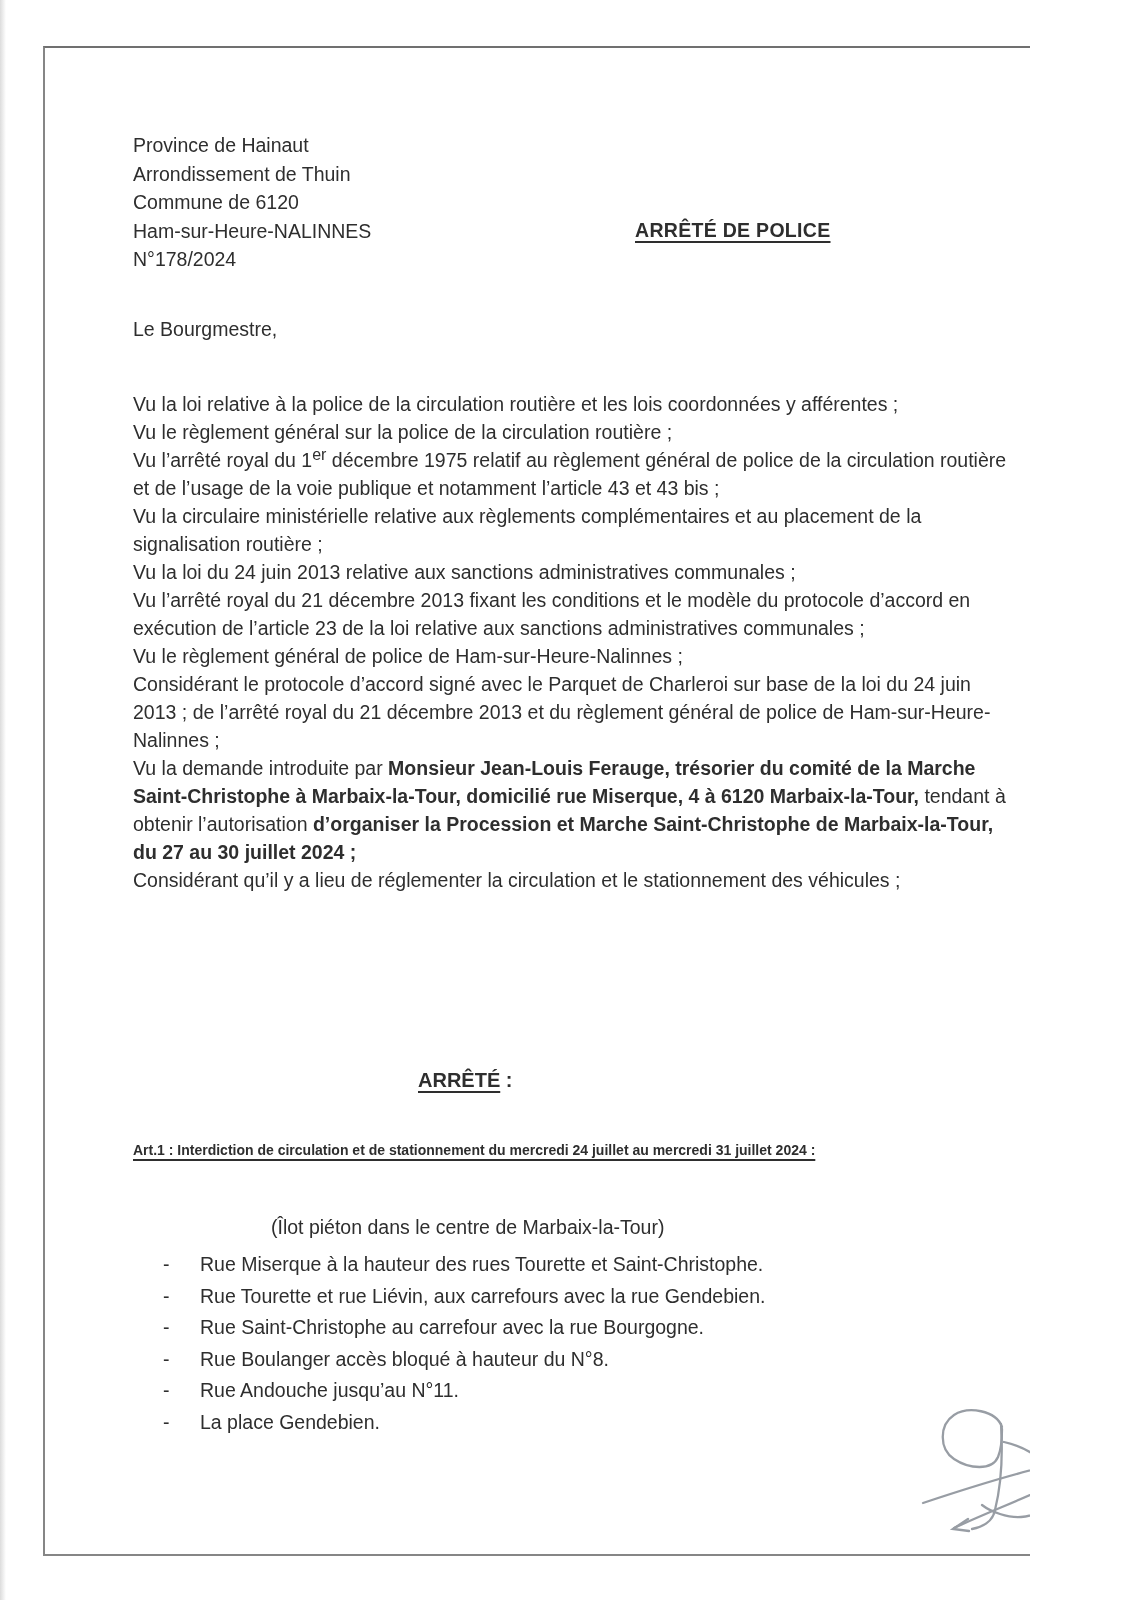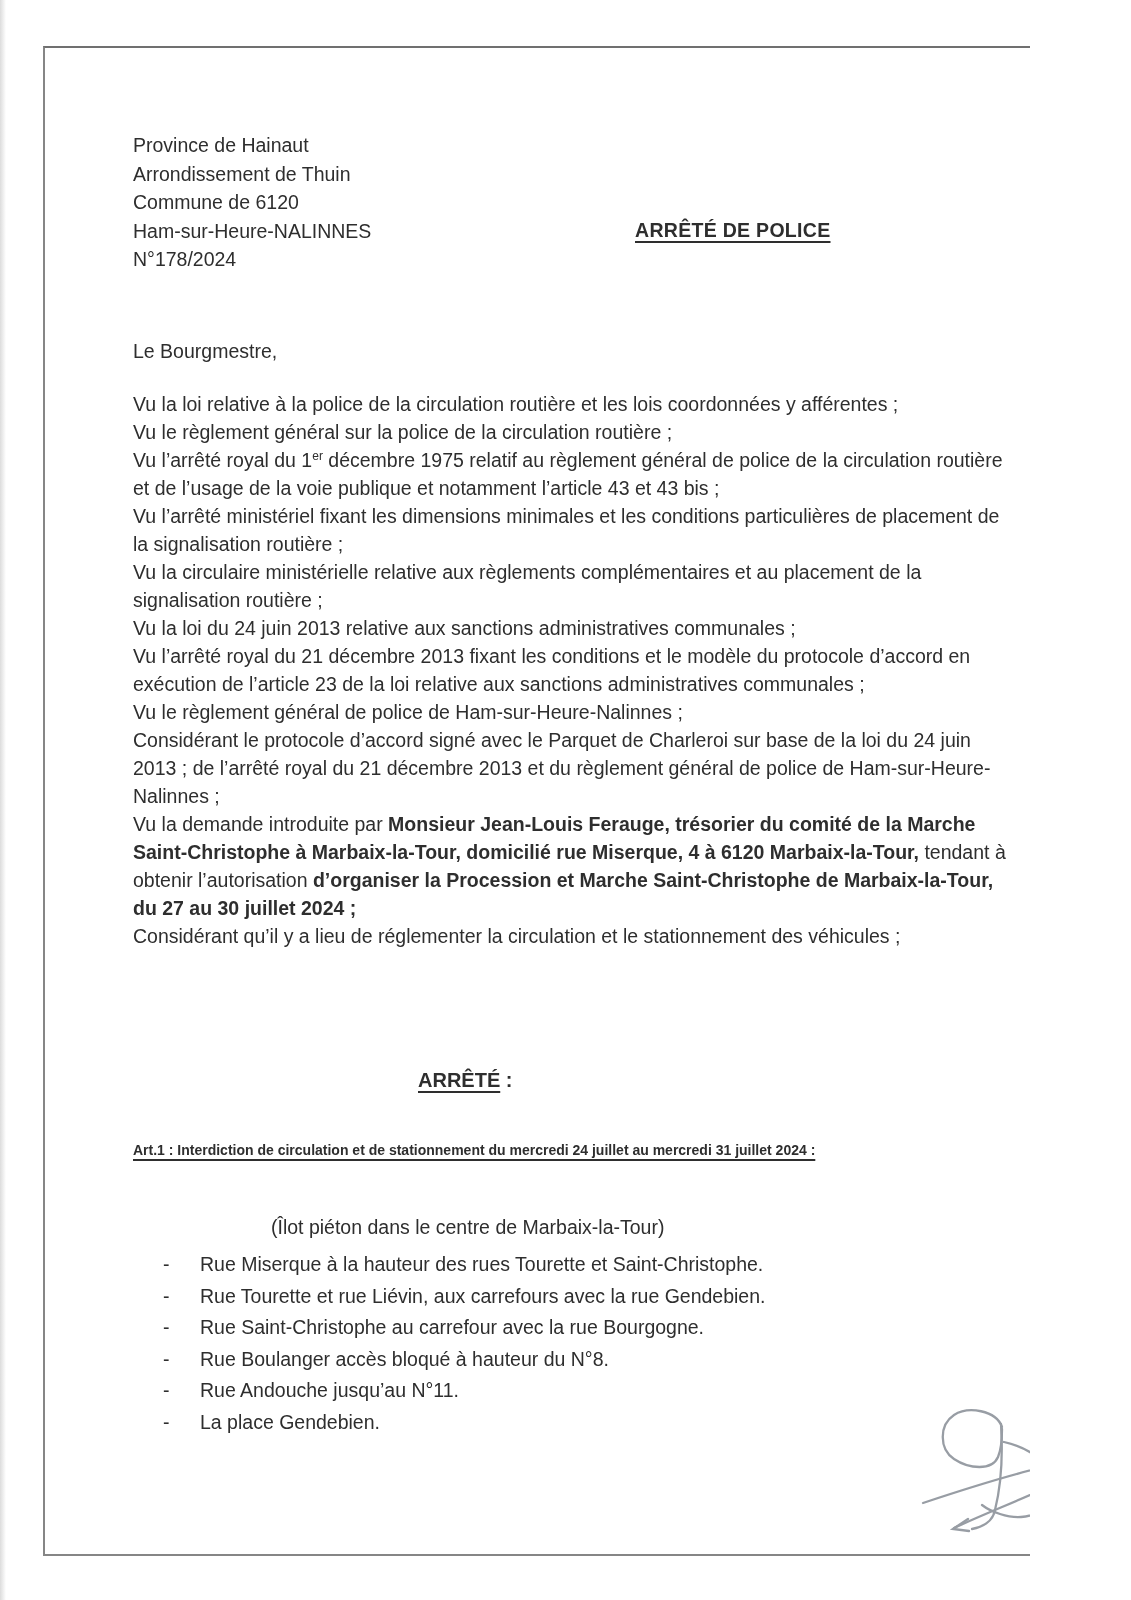--- a/index.html
+++ b/index.html
@@ -53,33 +53,32 @@
     text-decoration: underline;
     text-underline-offset: 4px;
     text-decoration-thickness: 2px;
     white-space: nowrap;
   }
   .salutation {
     position: absolute;
     left: 133px; top: 318px;
     font-size: 19.5px;
     white-space: nowrap;
-    margin-top: 22px;
   }
   .preamble {
     position: absolute;
     left: 133px; top: 390px;
     width: 874px;
     font-size: 19.5px;
     line-height: 28px;
   }
   .para { margin: 0; }
   .b { font-weight: bold; }
   sup.ord {
-    font-size: 12px;
+    font-size: 16px;
     line-height: 0;
     vertical-align: super;
   }
   .decree {
     position: absolute;
     left: 418px; top: 1069px;
     font-size: 20px;
     font-weight: bold;
     white-space: nowrap;
   }
@@ -140,21 +139,20 @@
     </div>
 
   <div class="doc-title">ARRÊTÉ DE POLICE</div>
 
   <div class="salutation">Le Bourgmestre,</div>
 
   <div class="preamble">
       <p class="para"><span>Vu la loi relative à la police de la circulation routière et les lois coordonnées y afférentes ;</span></p>
       <p class="para"><span>Vu le règlement général sur la police de la circulation routière ;</span></p>
       <p class="para"><span>Vu l’arrêté royal du 1</span><sup class="ord">er</sup><span> décembre 1975 relatif au règlement général de police de la circulation routière et de l’usage de la voie publique et notamment l’article 43 et 43 bis ;</span></p>
-      <p class="para"><span>Vu l’arrêté ministériel fixant les dimensions minimales et les conditions particulières de placement de la signalisation routière ;</span></p>
       <p class="para"><span>Vu la circulaire ministérielle relative aux règlements complémentaires et au placement de la signalisation routière ;</span></p>
       <p class="para"><span>Vu la loi du 24 juin 2013 relative aux sanctions administratives communales ;</span></p>
       <p class="para"><span>Vu l’arrêté royal du 21 décembre 2013 fixant les conditions et le modèle du protocole d’accord en exécution de l’article 23 de la loi relative aux sanctions administratives communales ;</span></p>
       <p class="para"><span>Vu le règlement général de police de Ham-sur-Heure-Nalinnes ;</span></p>
       <p class="para"><span>Considérant le protocole d’accord signé avec le Parquet de Charleroi sur base de la loi du 24 juin 2013 ; de l’arrêté royal du 21 décembre 2013 et du règlement général de police de Ham-sur-Heure-Nalinnes ;</span></p>
       <p class="para"><span>Vu la demande introduite par </span><span class="b">Monsieur Jean-Louis Ferauge, trésorier du comité de la Marche Saint-Christophe à Marbaix-la-Tour, domicilié rue Miserque, 4 à 6120 Marbaix-la-Tour,</span><span> tendant à obtenir l’autorisation </span><span class="b">d’organiser la Procession et Marche Saint-Christophe de Marbaix-la-Tour, du 27 au 30 juillet 2024 ;</span></p>
       <p class="para"><span>Considérant qu’il y a lieu de réglementer la circulation et le stationnement des véhicules ;</span></p>
     </div>
 
   <div class="decree"><span class="u">ARRÊTÉ</span><span> :</span></div>

